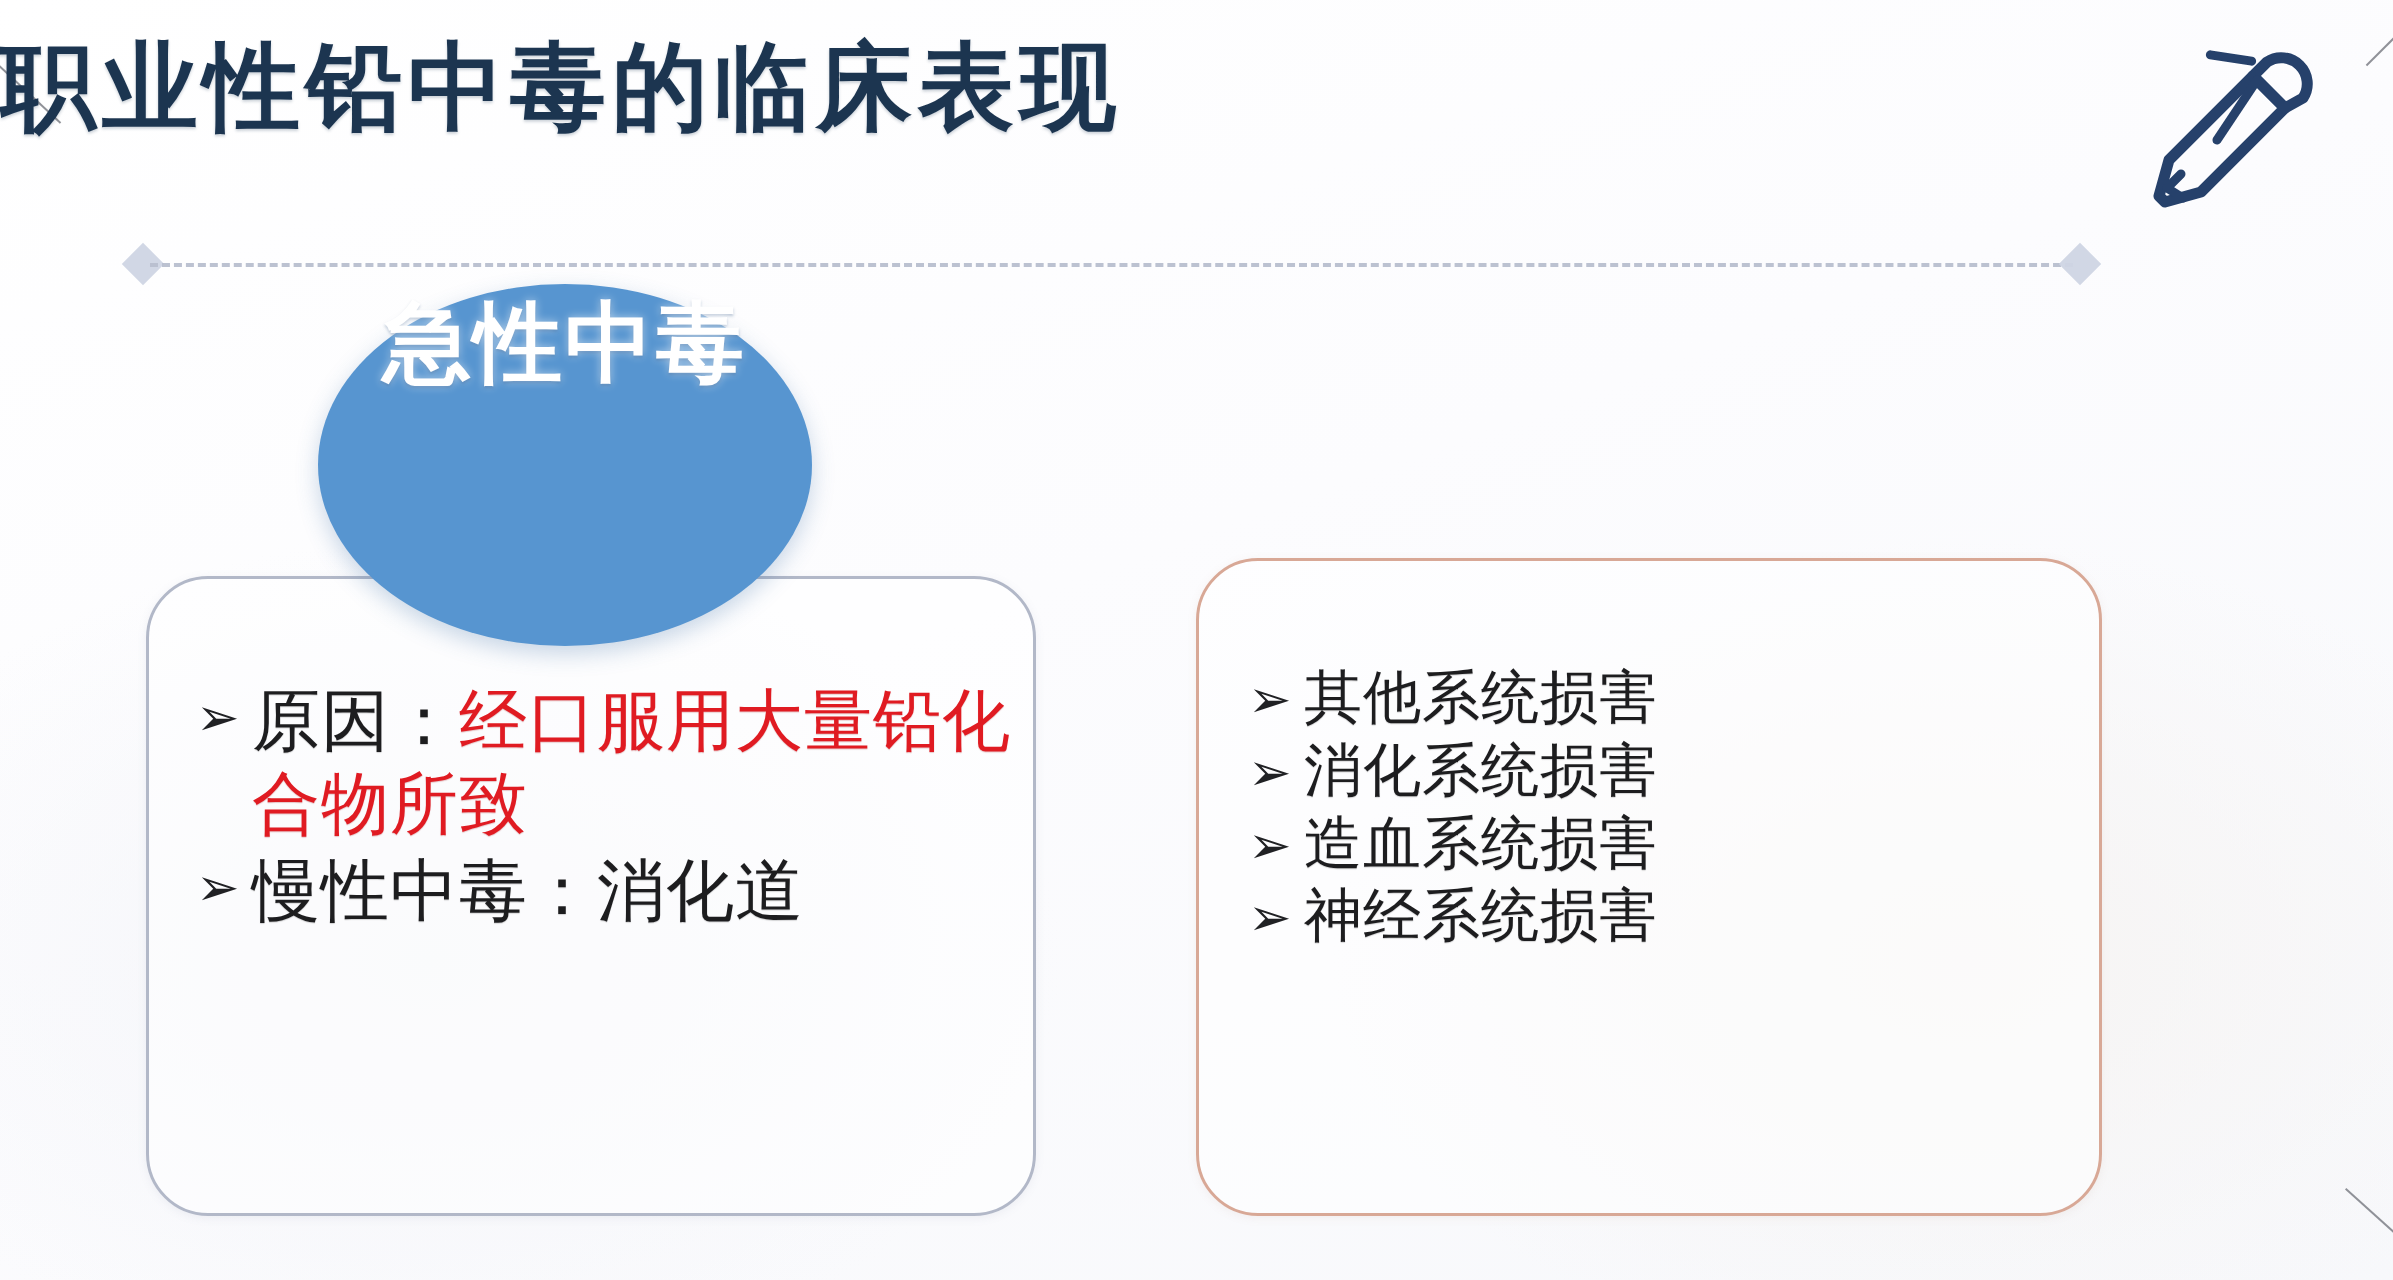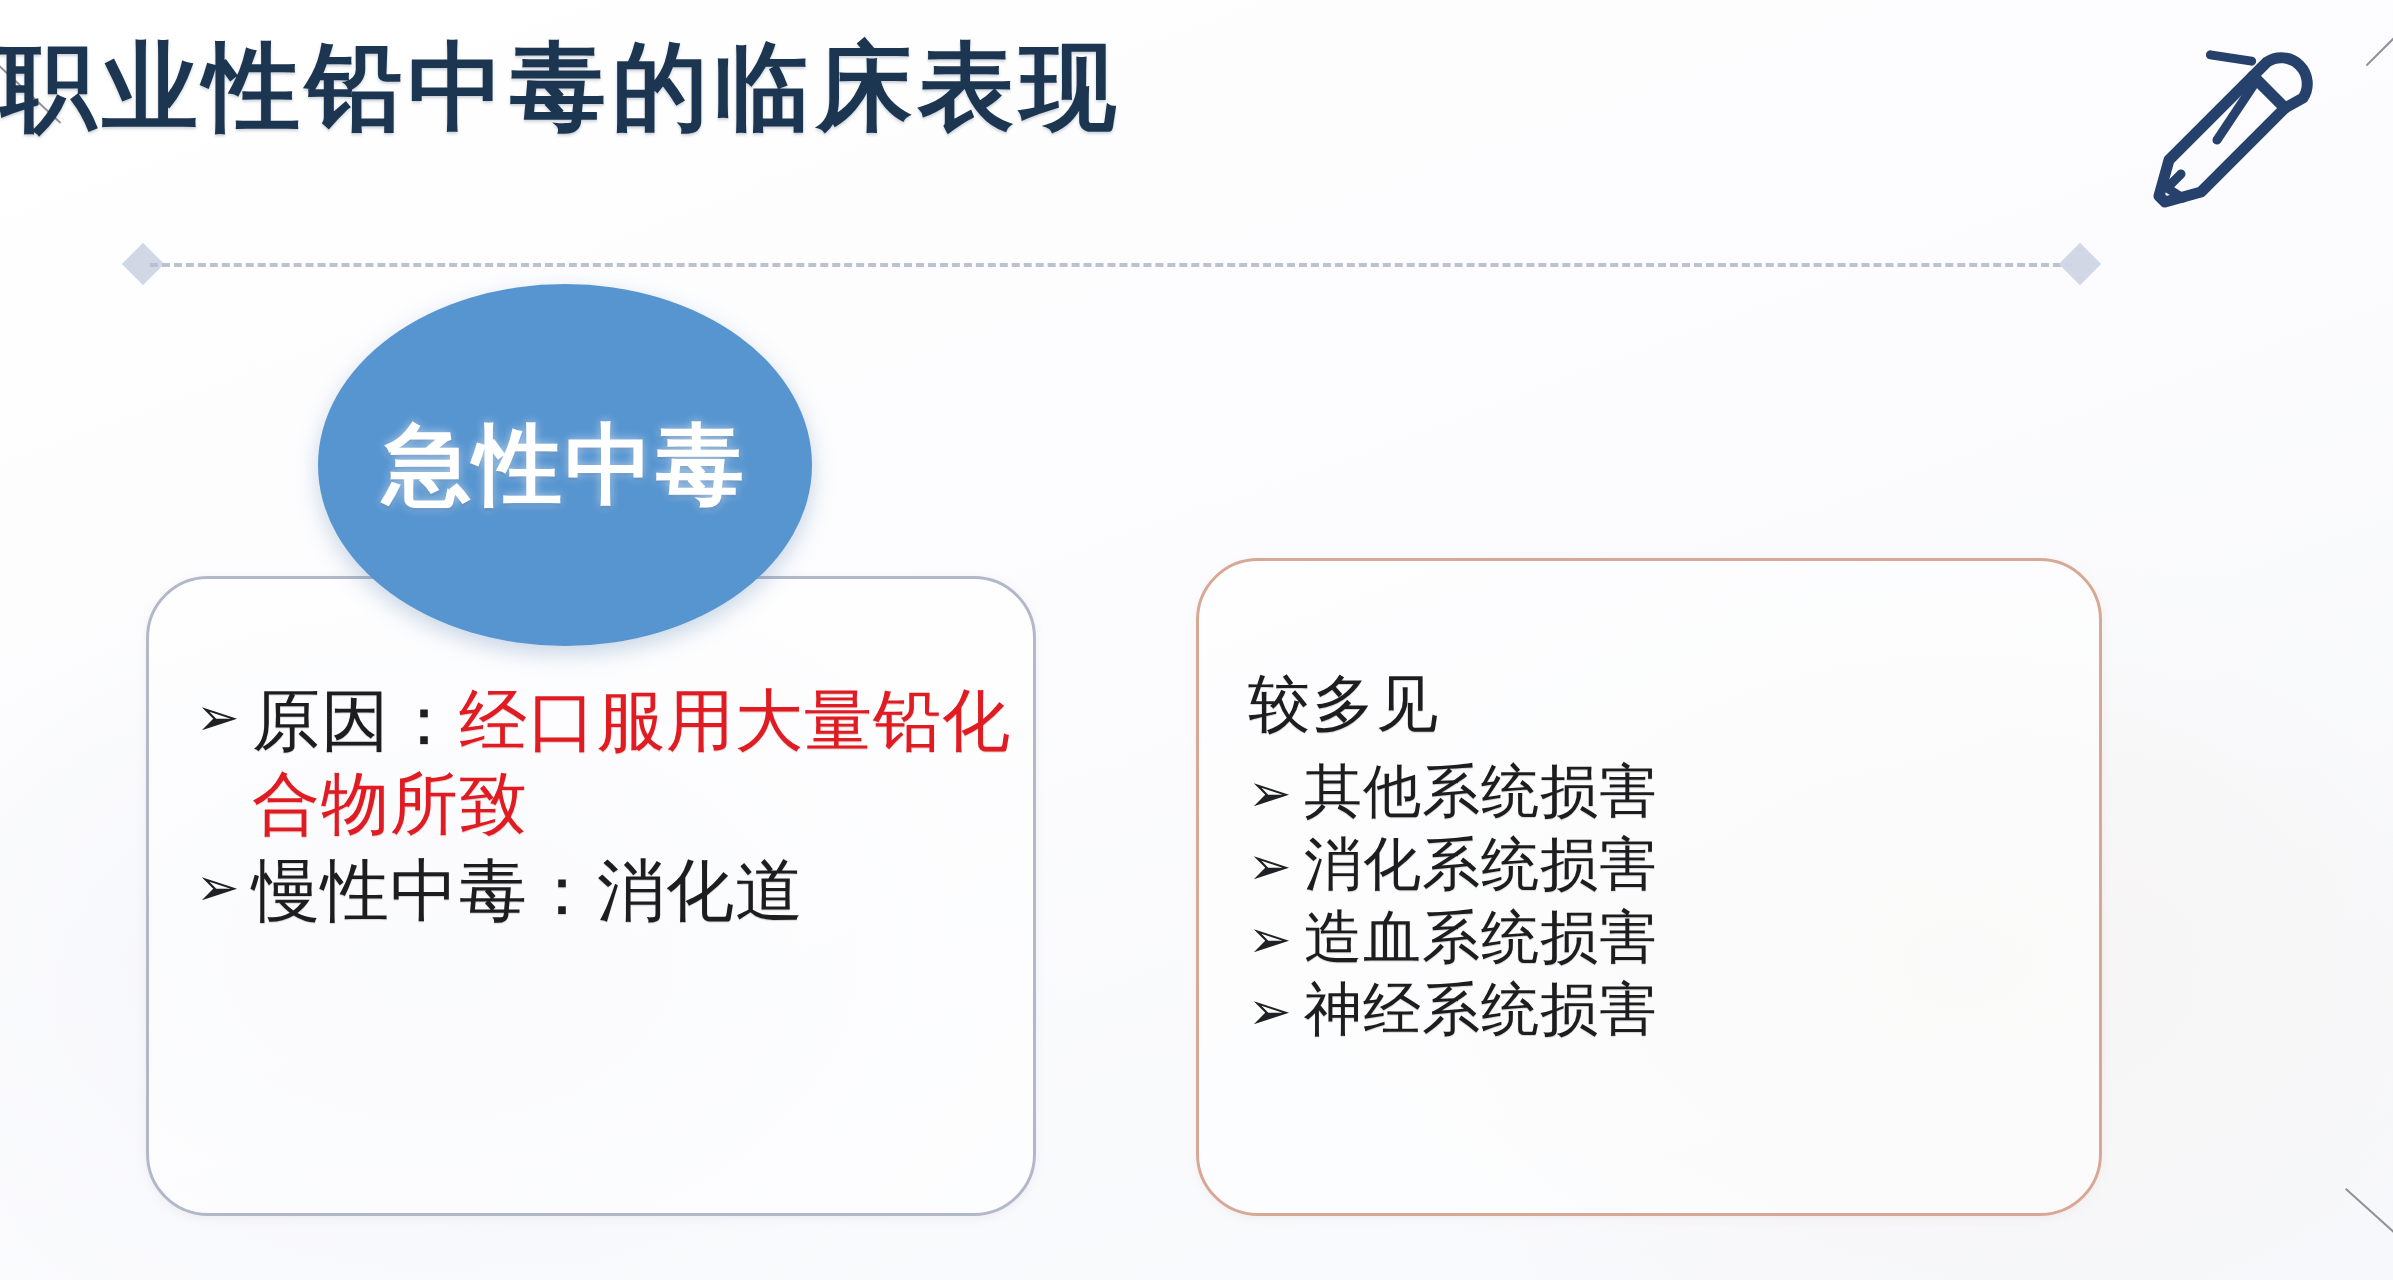--- a/index.html
+++ b/index.html
@@ -120,21 +120,20 @@
     width: 906px;
     height: 658px;
     border: 3px solid #d8a896;
     box-shadow: 0 2px 10px rgba(180,140,120,.10);
   }
 
   
   .badge {
     position: absolute;
     display: flex;
-    align-items: center;
     justify-content: center;
     border-radius: 50%;
   }
   .badge-text {
     font-size: 88px;
     font-weight: 700;
     letter-spacing: 3px;
     white-space: nowrap;
   }
   .badge.acute {
@@ -264,21 +263,20 @@
           <span>慢性中毒：消化道</span>
         </span>
       </li>
     </ul>
   </div>
 
   <div class="panel right"></div>
 
 
   <div class="panel-body right-body">
-    <p class="lead">较多见</p>
     <ul class="bullet-list">
       <li class="bullet">
         <span class="bullet-marker">➢</span>
         <span class="bullet-text">其他系统损害</span>
       </li>
       <li class="bullet">
         <span class="bullet-marker">➢</span>
         <span class="bullet-text">消化系统损害</span>
       </li>
       <li class="bullet">

